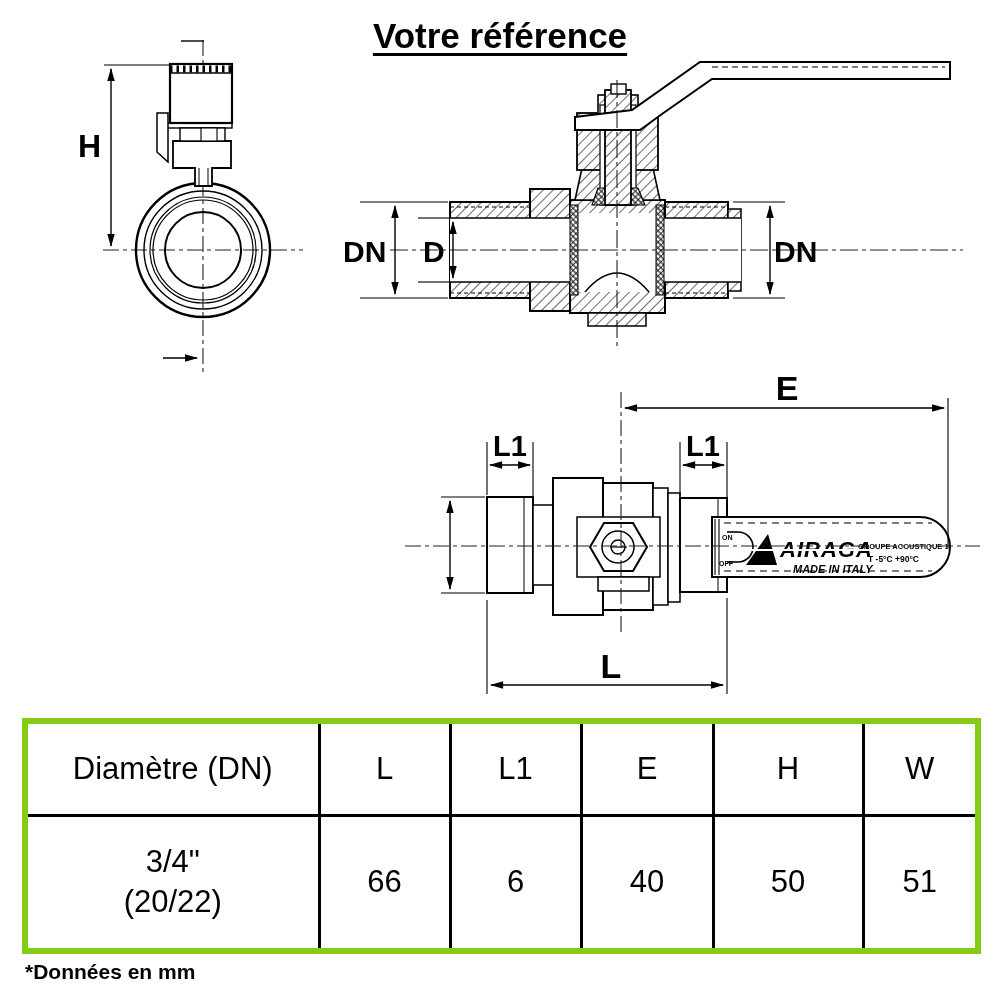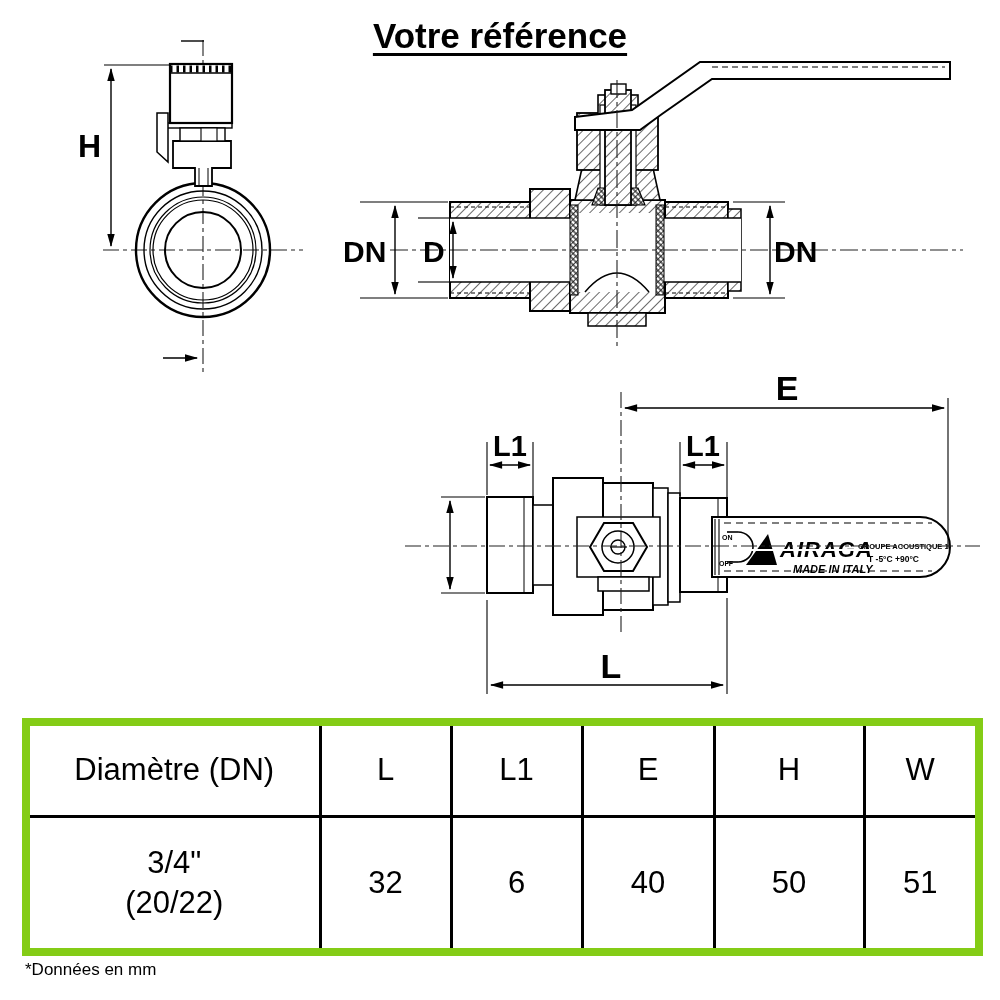--- a/index.html
+++ b/index.html
@@ -6,25 +6,25 @@
     font-family:"Liberation Sans",sans-serif;color:#000;overflow:hidden;}
   .page{position:relative;width:1000px;height:1000px;background:#fff;}
   .title{position:absolute;left:0;top:16px;width:1000px;text-align:center;
     font-size:35px;font-weight:bold;}
   .title span{text-decoration:underline;text-decoration-thickness:3px;text-underline-offset:5px;}
   .drawings{position:absolute;left:0;top:0;width:1000px;height:715px;}
   .dims-table{position:absolute;left:22px;top:718px;width:953px;height:231px;
     border-collapse:collapse;table-layout:fixed;}
   .dims-table td,.dims-table th{border:3px solid #000;text-align:center;vertical-align:middle;
     font-size:31px;font-weight:normal;padding:0;}
-  .dims-table{border:8px solid #84cc16;}
+  .dims-table{border:6px solid #84cc16;}
   .hrow{height:94px;}
   .drow{height:136px;}
   .cell2l{line-height:40px;}
-  .footnote{position:absolute;left:25px;top:960px;font-size:17px;font-weight:normal;}
+  .footnote{position:absolute;left:25px;top:960px;font-size:21px;font-weight:bold;}
   svg text{font-family:"Liberation Sans",sans-serif;}
   .dimtxt{font-weight:bold;}
 </style>
 </head>
 <body>
 
 <div class="page">
 
   <div class="title"><span>Votre référence</span></div>
 
@@ -239,21 +239,21 @@
       <th>L1</th>
       <th>E</th>
       <th>H</th>
       <th>W</th>
     </tr>
     <tr class="drow">
       <td class="cell2l">
         <div>3/4"</div>
         <div>(20/22)</div>
       </td>
-      <td>32</td>
+      <td>66</td>
       <td>6</td>
       <td>40</td>
       <td>50</td>
       <td>51</td>
     </tr>
   </tbody>
     </table>
 
   <div class="footnote">*Données en mm</div>
 </div>

